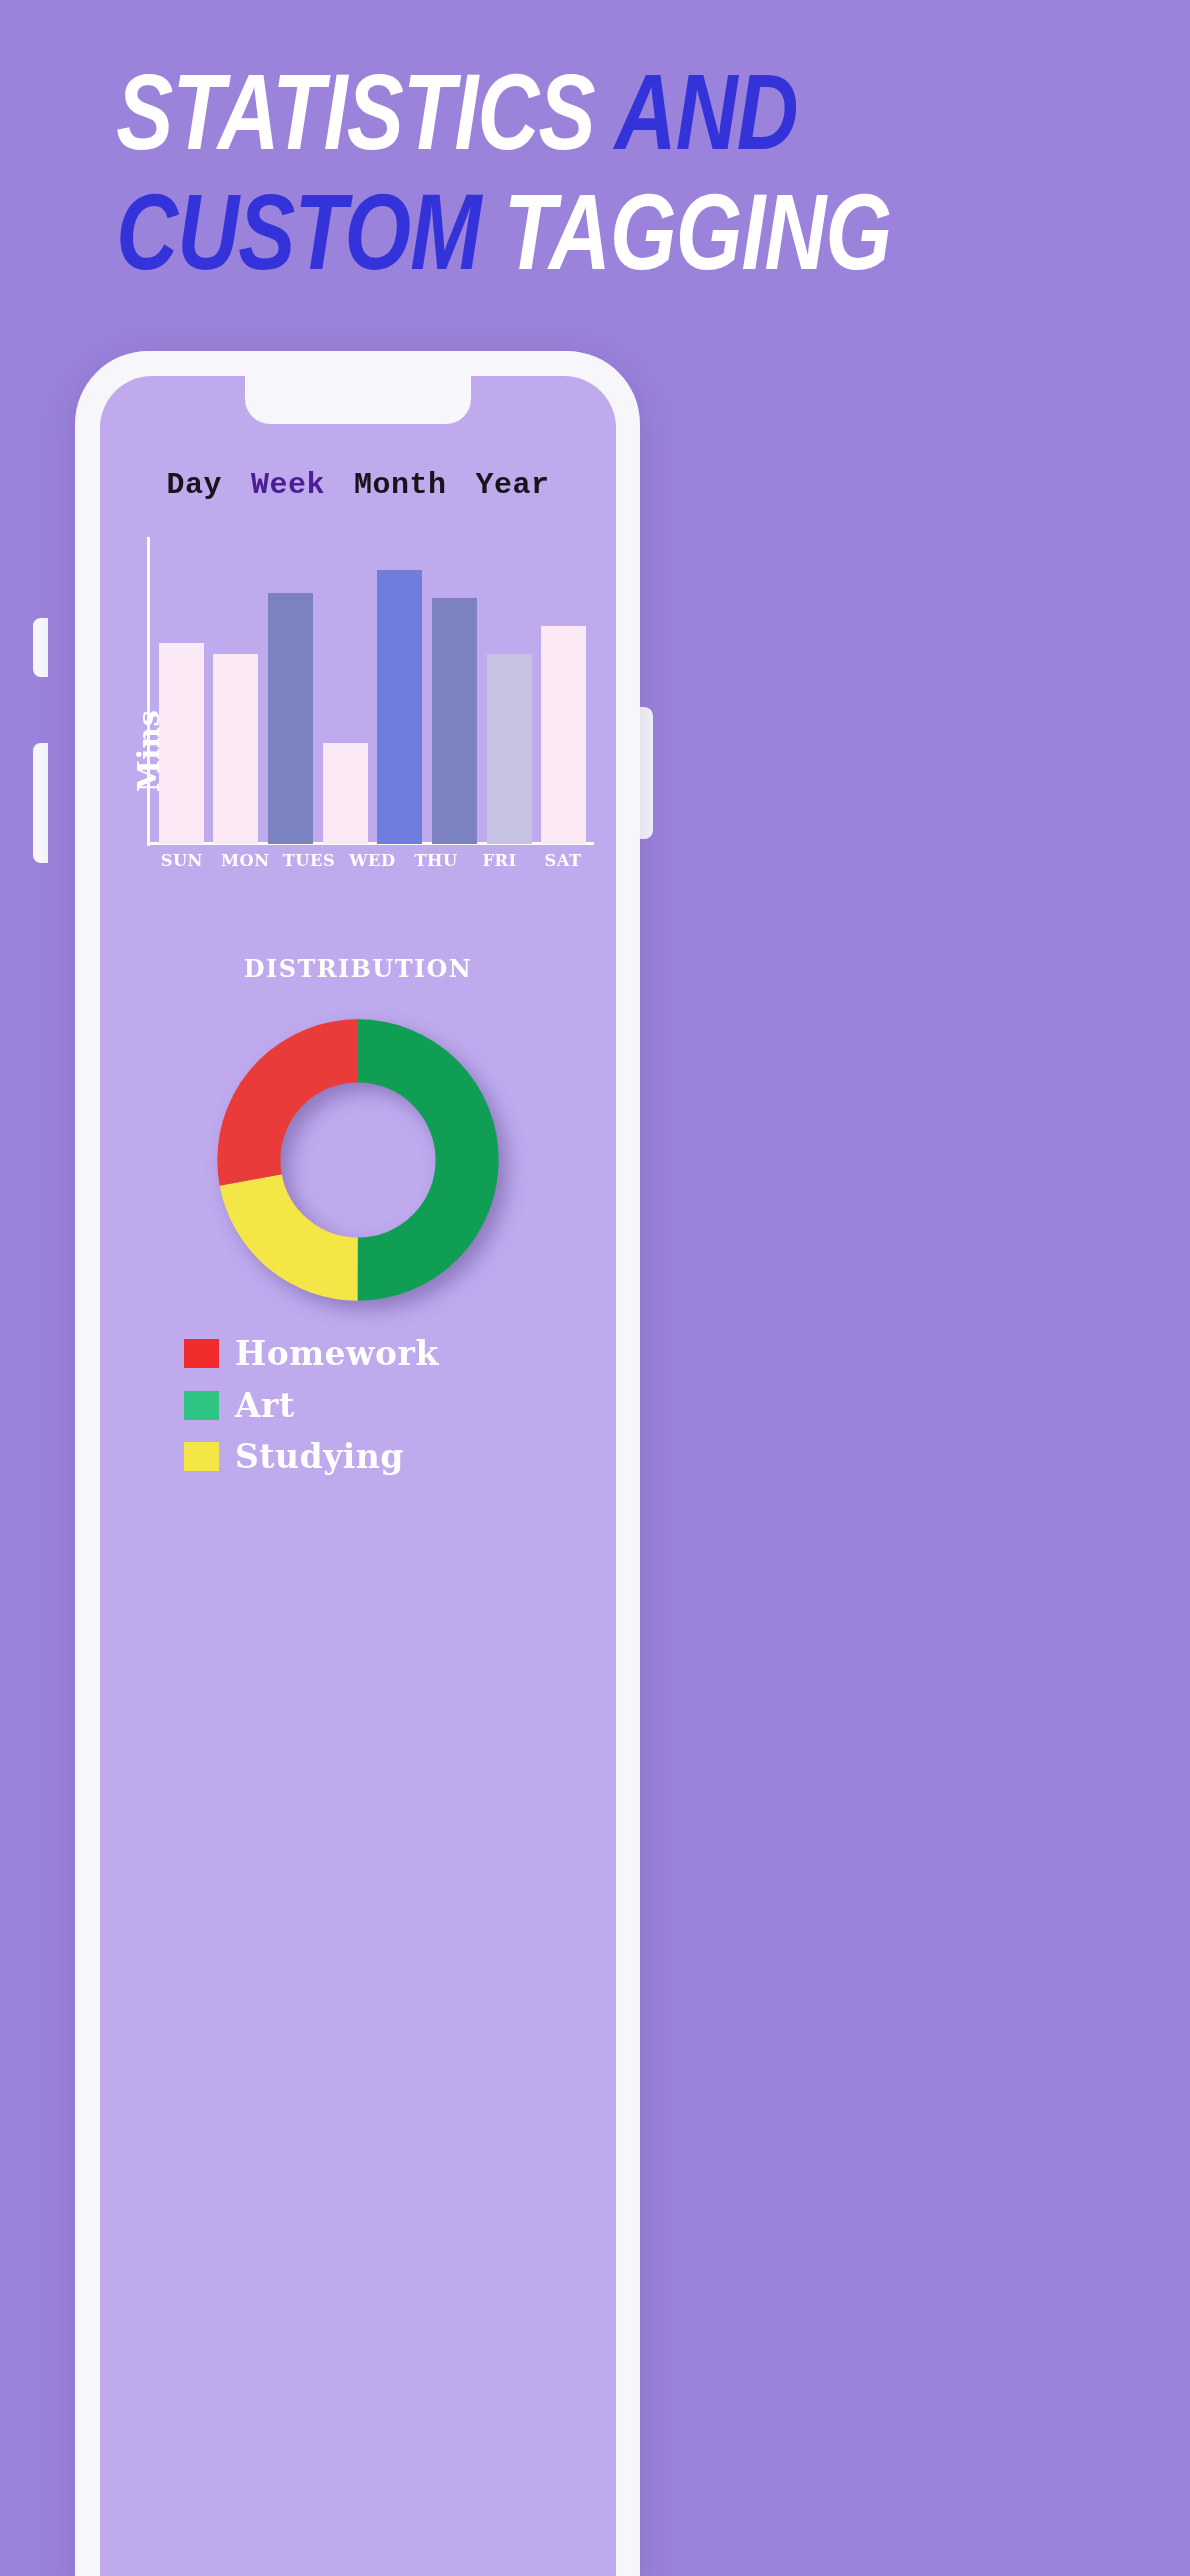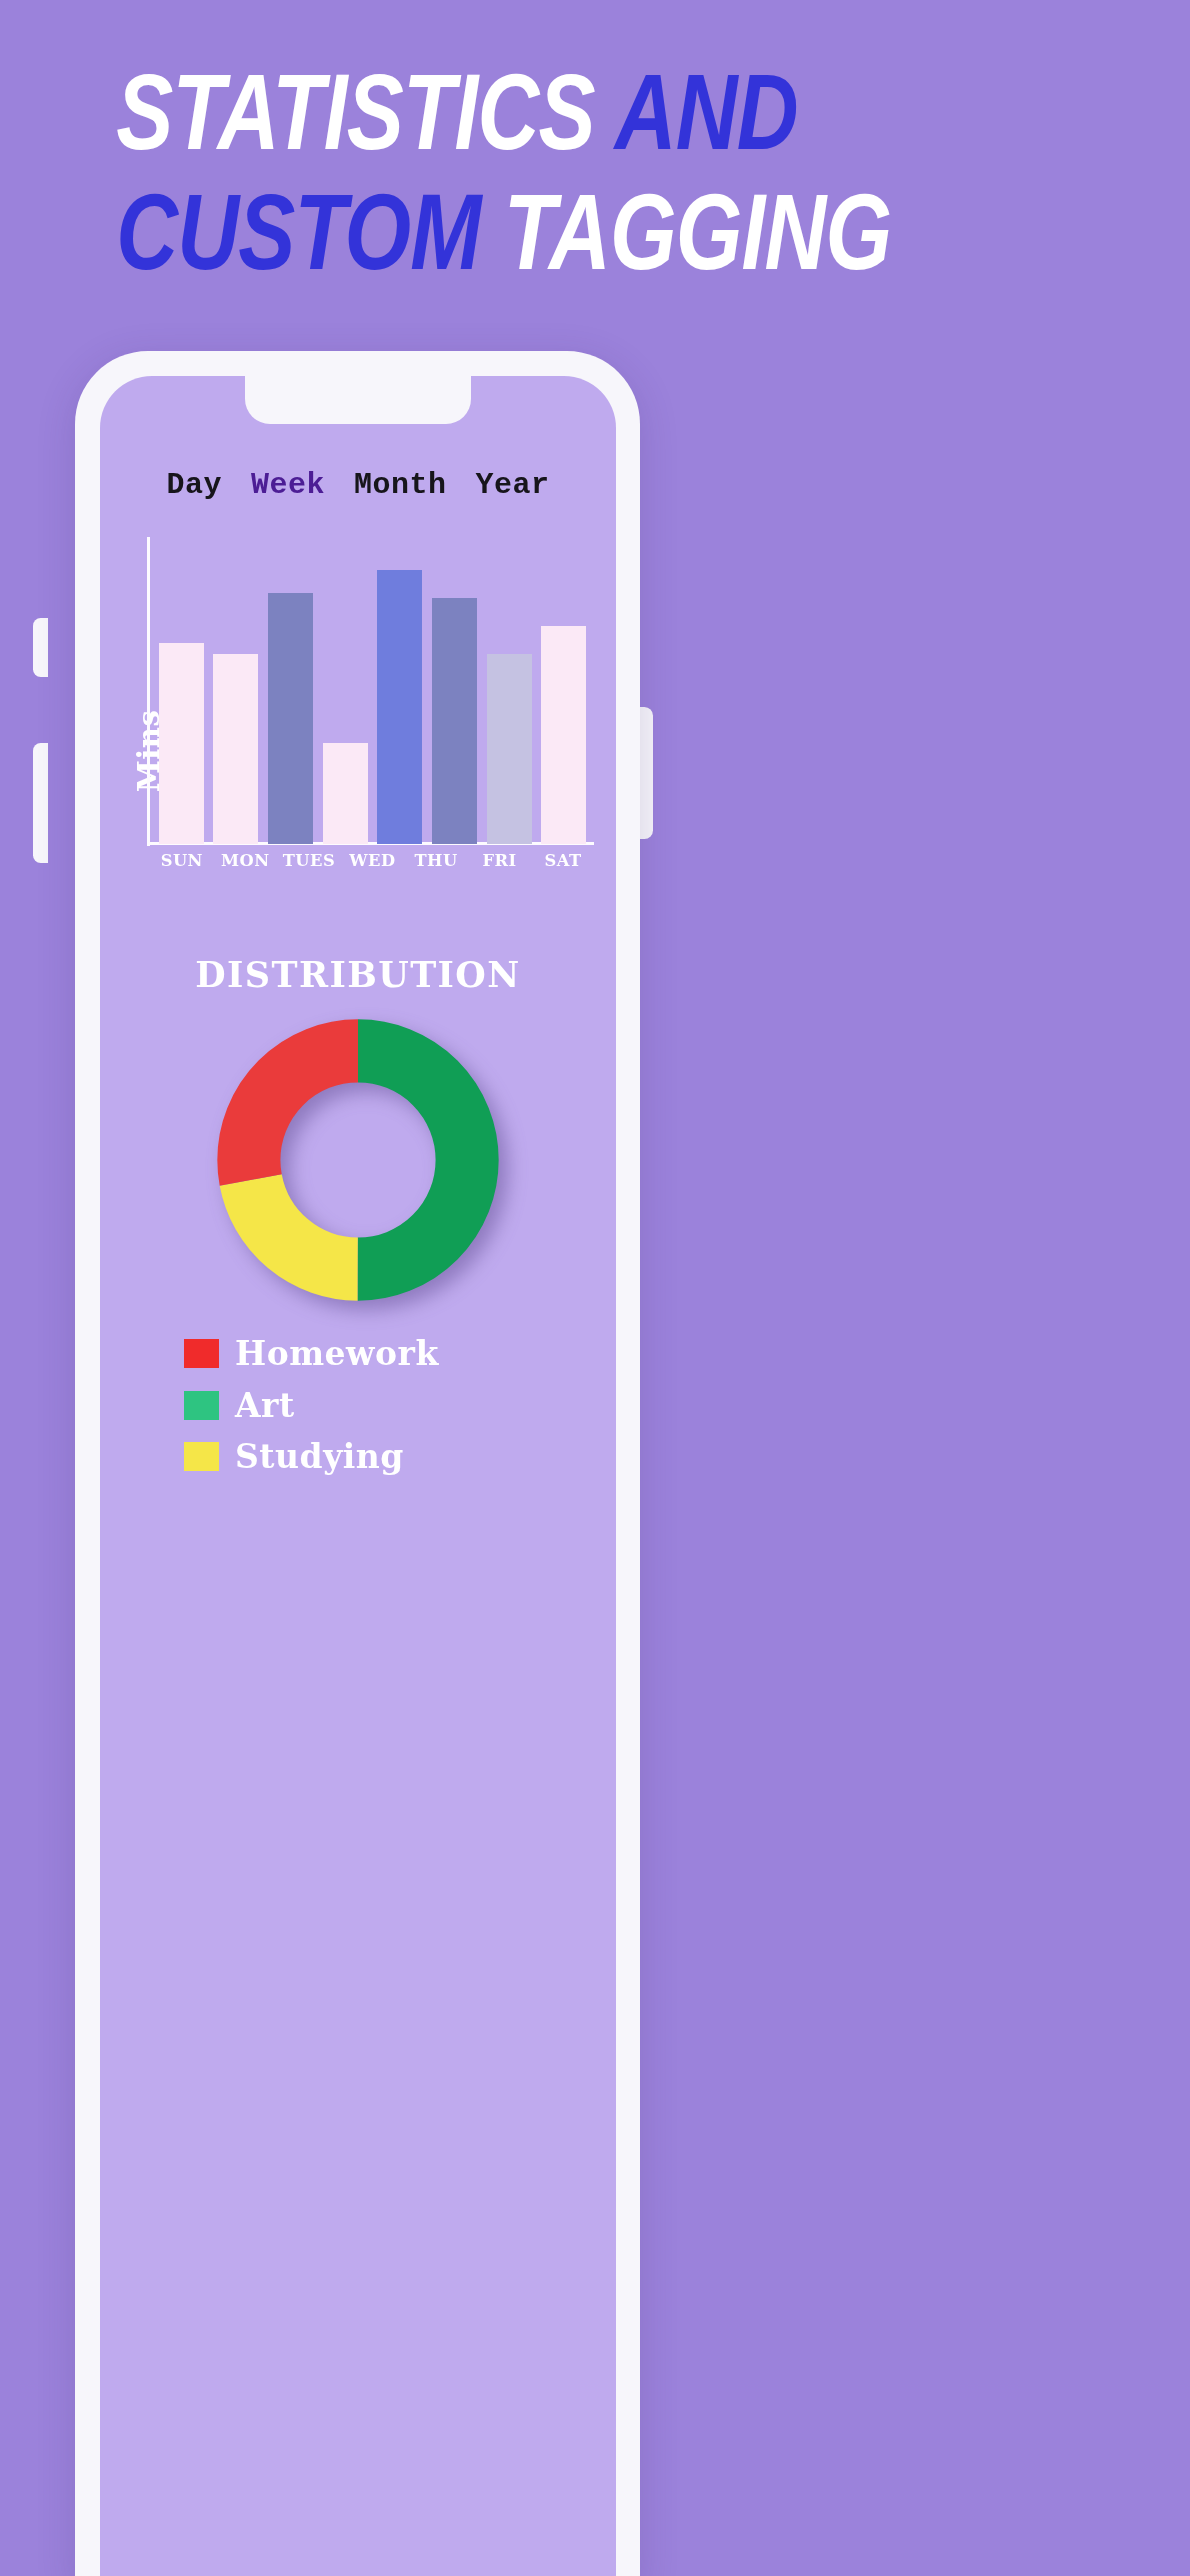--- a/index.html
+++ b/index.html
@@ -143,21 +143,21 @@
   .xlabels span { width:54px; text-align:center; }
 
   
   .dist-title {
     position:absolute;
     left:0; top:578px; width:516px;
     text-align:center;
     color:#ffffff;
     font-family:"DejaVu Serif", serif;
     font-weight:bold;
-    font-size:35px;
+    font-size:24px;
     letter-spacing:1.4px;
   }
   .donut-wrap {
     position:absolute;
     left:50%; top:640px;
     transform:translateX(-50%);
     width:288px; height:288px;
     filter:drop-shadow(9.6px 9.6px 9.6px rgba(70,50,120,.40));
   }
   .donut-wrap svg { display:block; width:288px; height:288px; }

